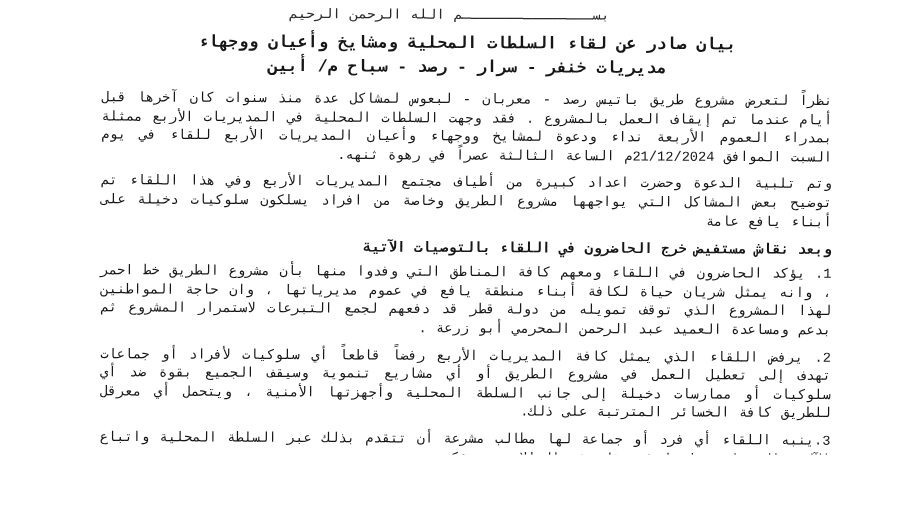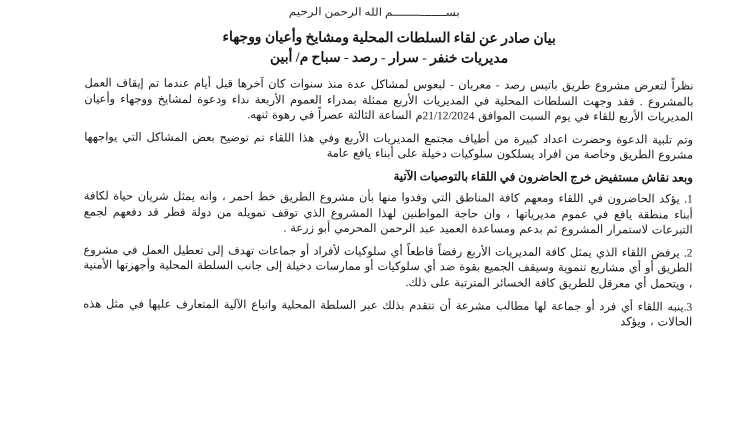--- a/index.html
+++ b/index.html
@@ -2,21 +2,21 @@
 <html lang="ar" dir="rtl"><head>
 <meta charset="utf-8">
 <style>
   html,body{margin:0;padding:0;background:#ffffff;}
   .page{
     position:relative;
     width:750px;height:379px;
     background:#ffffff;
     overflow:hidden;
     direction:rtl;
-    font-family:Liberation Serif, serif;
+    font-family:Liberation Mono, monospace;
     color:#161616;
   }
   .content{
     position:absolute;
     top:0;right:57px;left:84px;
     transform:rotate(0.3deg);
     transform-origin:50% 50%;
   }
   .basmala{
     text-align:center;

